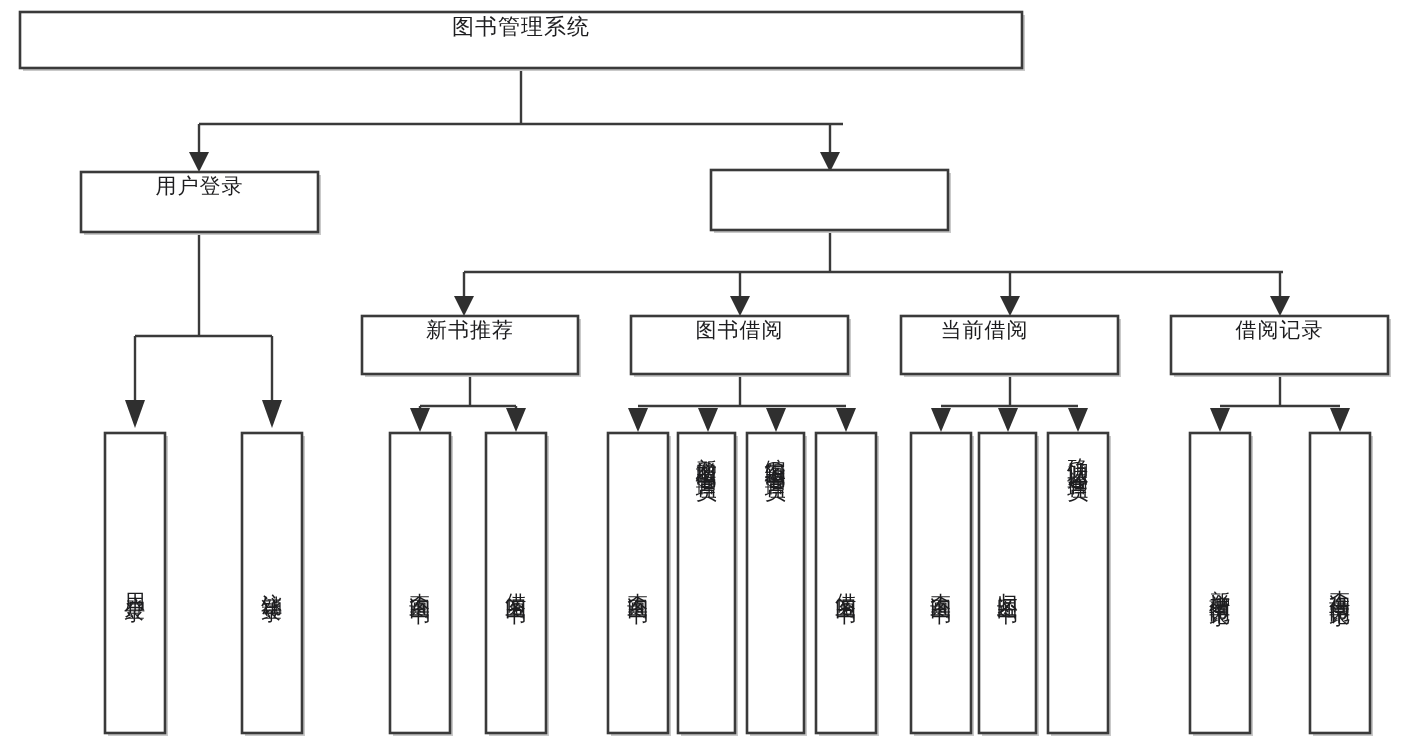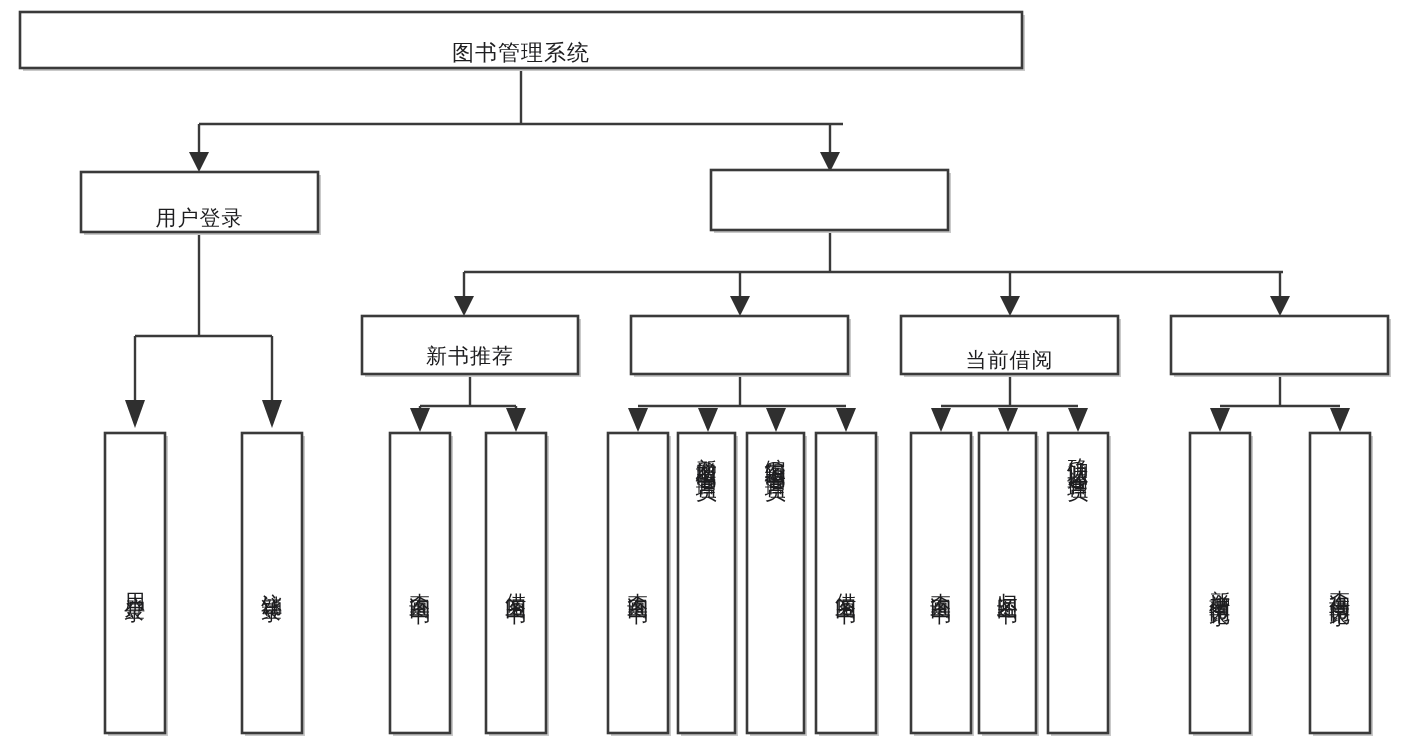--- a/index.html
+++ b/index.html
@@ -59,21 +59,21 @@
     font-size: 21px;
     line-height: 1.12;
     color: #1d1d1f;
     letter-spacing: 3.5px;
     white-space: nowrap;
     text-align: center;
   }
   .htext-wrap {
     position: absolute;
     display: flex;
-    align-items: flex-end;
+    align-items: flex-start;
     justify-content: center;
     pointer-events: none;
   }
   .htext {
     font-family: "Liberation Sans", "DejaVu Sans", sans-serif;
     font-size: 21px;
     color: #1d1d1f;
     letter-spacing: 1px;
     white-space: nowrap;
   }
@@ -262,22 +262,28 @@
     <span class="htext title">图书管理系统</span>
   </div>
 
   <div class="htext-wrap" style="left:81px; top:172px; width:237px; height:60px;">
     <span class="htext">用户登录</span>
   </div>
 
   <div class="htext-wrap" style="left:362px; top:316px; width:216px; height:54px;">
     <span class="htext">新书推荐</span>
   </div>
-  <div class="htext-wrap" style="left:901px; top:316px; width:217px; height:58px;">
+  <div class="htext-wrap" style="left:631px; top:316px; width:217px; height:58px;">
+    <span class="htext">图书借阅</span>
+  </div>
+  <div class="htext-wrap" style="left:876px; top:316px; width:217px; height:58px;">
     <span class="htext">当前借阅</span>
+  </div>
+  <div class="htext-wrap" style="left:1171px; top:316px; width:217px; height:58px;">
+    <span class="htext">借阅记录</span>
   </div>
 
   <div class="vtext-wrap" style="left:105px; top:433px; width:60px; height:300px;">
     <span class="vtext">用户登录</span>
   </div>
   <div class="vtext-wrap" style="left:242px; top:433px; width:60px; height:300px;">
     <span class="vtext">注销登录</span>
   </div>
 
   <div class="vtext-wrap" style="left:390px; top:433px; width:60px; height:300px;">

